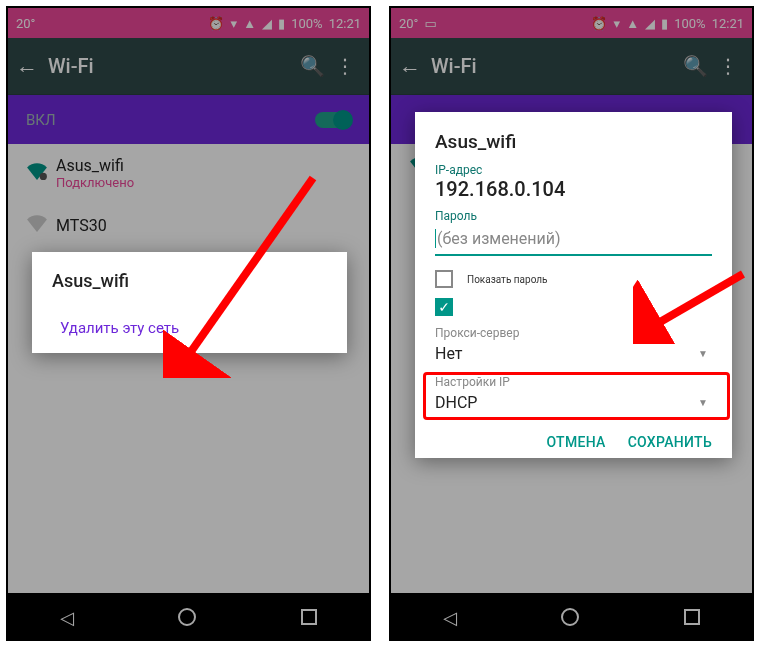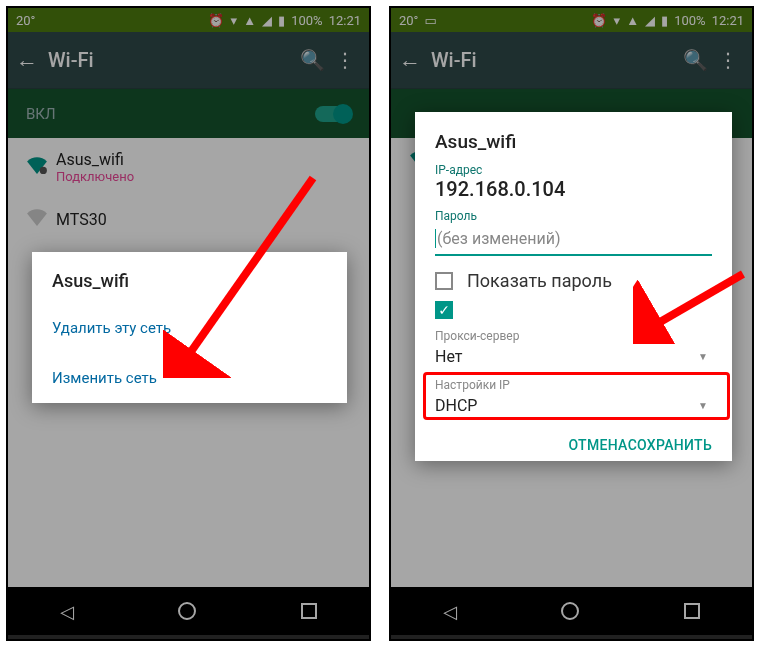--- a/index.html
+++ b/index.html
@@ -1,59 +1,59 @@
 <!DOCTYPE html>
 <html><head>
 <meta charset="utf-8">
 <style>
   * { box-sizing: border-box; margin: 0; padding: 0; }
   body { background: #fff; font-family: Roboto, Arial, sans-serif; width: 762px; height: 649px; position: relative; }
   .phone { position: absolute; width: 365px; height: 635px; border: 2px solid #000; background: #333; overflow: hidden; }
   .phone.left { left: 6px; top: 6px; }
   .phone.right { left: 389px; top: 6px; }
-  .statusbar { height: 24px; background: #4d7c0f; color: #fff; display: flex; align-items: center; padding: 0 8px; font-size: 13px; }
+  .statusbar { height: 30px; background: #ec4899; color: #fff; display: flex; align-items: center; padding: 0 8px; font-size: 13px; }
   .statusbar .spacer { flex: 1; }
   .statusbar .ico { margin-left: 6px; font-size: 13px; }
   .appbar { height: 56px; background: #2f4949; color: #fff; display: flex; align-items: center; padding: 0 8px; }
   .appbar .back { width: 32px; font-size: 22px; }
   .appbar .title { font-size: 20px; font-weight: 500; flex: 1; }
   .appbar .icon { width: 32px; text-align: center; font-size: 20px; }
-  .toggle-row { height: 50px; background: #14532d; color: #9fb5b5; display: flex; align-items: center; padding: 0 18px; border-top: 1px solid #284040; }
+  .toggle-row { height: 50px; background: #6d28d9; color: #9fb5b5; display: flex; align-items: center; padding: 0 18px; border-top: 1px solid #284040; }
   .toggle-row .t-label { flex: 1; font-size: 15px; }
   .switch { width: 36px; height: 16px; background: #1fa28b; border-radius: 8px; position: relative; }
   .switch .thumb { width: 20px; height: 20px; background: #009688; border-radius: 50%; position: absolute; top: -2px; right: -2px; }
   .content { background: #fff; height: calc(100% - 28px - 56px - 50px - 48px); }
   .wifi-item { display: flex; align-items: center; padding: 12px 18px; }
   .wifi-item .wicon { width: 30px; font-size: 18px; color: #009688; }
   .wifi-item .wicon2 { width: 30px; font-size: 18px; color: #bbb; }
   .wifi-item .wtxt .name { font-size: 16px; color: #222; }
   .wifi-item .wtxt .sub { font-size: 13px; color: #ec4899; }
   .navbar { height: 48px; background: #000; display: flex; align-items: center; justify-content: space-around; }
   .navbar .nb { color: #fff; font-size: 18px; }
   .navbar .circle { width: 18px; height: 18px; border: 2px solid #fff; border-radius: 50%; }
   .navbar .square { width: 16px; height: 16px; border: 2px solid #fff; }
   .overlay { position: absolute; left: 0; top: 0; right: 0; bottom: 0; background: rgba(0,0,0,0.35); }
   .dialog1 { position: absolute; left: 24px; top: 244px; width: 315px; background: #fff; box-shadow: 0 4px 20px rgba(0,0,0,0.4); }
   .dialog1 .dtitle { padding: 18px 20px 12px; font-size: 18px; font-weight: 500; color: #222; }
-  .dialog1 .dopt { padding: 16px 20px; font-size: 15px; color: #0369a1; }
+  .dialog1 .dopt { padding: 16px 28px; font-size: 15px; color: #6d28d9; }
   .dialog2 { position: absolute; left: 24px; top: 104px; width: 317px; background: #fff; box-shadow: 0 4px 20px rgba(0,0,0,0.4); padding: 18px 20px 8px; }
   .dialog2 .dtitle { font-size: 19px; font-weight: 500; color: #222; margin-bottom: 10px; }
   .dialog2 .lbl { font-size: 12px; color: #0f766e; margin-top: 8px; }
   .dialog2 .val { font-size: 20px; color: #222; font-weight: 500; margin-bottom: 8px; }
   .dialog2 .input { font-size: 16px; color: #888; border-bottom: 2px solid #009688; padding: 6px 0; margin-bottom: 14px; }
   .dialog2 .cursor { border-left: 1.5px solid #009688; padding-left: 1px; margin-top: 30px; }
   .dialog2 .cb-row { display: flex; align-items: center; margin: 10px 0; }
   .dialog2 .cb { width: 18px; height: 18px; border: 2px solid #888; margin-right: 14px; }
   .dialog2 .cb.checked { background: #009688; border-color: #009688; color: #fff; text-align: center; line-height: 14px; font-size: 14px; }
-  .dialog2 .cb-lbl { font-size: 18px; color: #333; }
+  .dialog2 .cb-lbl { font-size: 10px; color: #333; }
   .dialog2 .field { margin-top: 8px; position: relative; }
   .dialog2 .field .fl { font-size: 12px; color: #888; margin-top: 7px; }
   .dialog2 .field .fv { font-size: 16px; color: #222; padding: 4px 0; }
   .dialog2 .field .dd { position: absolute; right: 4px; bottom: 8px; color: #888; font-size: 10px; }
-  .dialog2 .actions { display: flex; justify-content: flex-end; margin-top: 18px; }
+  .dialog2 .actions { display: flex; justify-content: flex-end; margin-top: 18px; gap: 22px; }
   .dialog2 .actions .btn { color: #009688; font-weight: 500; font-size: 14px; letter-spacing: 0.3px; }
   .highlight-box { position: absolute; border: 3px solid #ff0000; border-radius: 4px; pointer-events: none; }
   .arrow { position: absolute; pointer-events: none; }
 </style>
 </head>
 <body>
 
 <div class="phone left">
   <div class="statusbar">
     <span>20°</span>
@@ -104,21 +104,20 @@
   </div>
   <div class="navbar">
     <span class="nb">◁</span>
     <span class="circle"></span>
     <span class="square"></span>
   </div>
   <div class="overlay"></div>
   <div class="dialog1">
     <div class="dtitle">Asus_wifi</div>
     <div class="dopt">Удалить эту сеть</div>
-    <div class="dopt">Изменить сеть</div>
   </div>
 
   <svg class="arrow" style="left:155px; top:160px; width:160px; height:210px;">
     <defs>
         <marker id="ah1" markerWidth="12" markerHeight="12" refX="2" refY="6" orient="auto">
           <path d="M0,0 L0,12 L12,6 Z" fill="#ff0000"></path>
         </marker>
       </defs>
     <line x1="150" y1="10" x2="20" y2="195" stroke="#ff0000" stroke-width="8" marker-end="url(#ah1)"></line>
   </svg>

